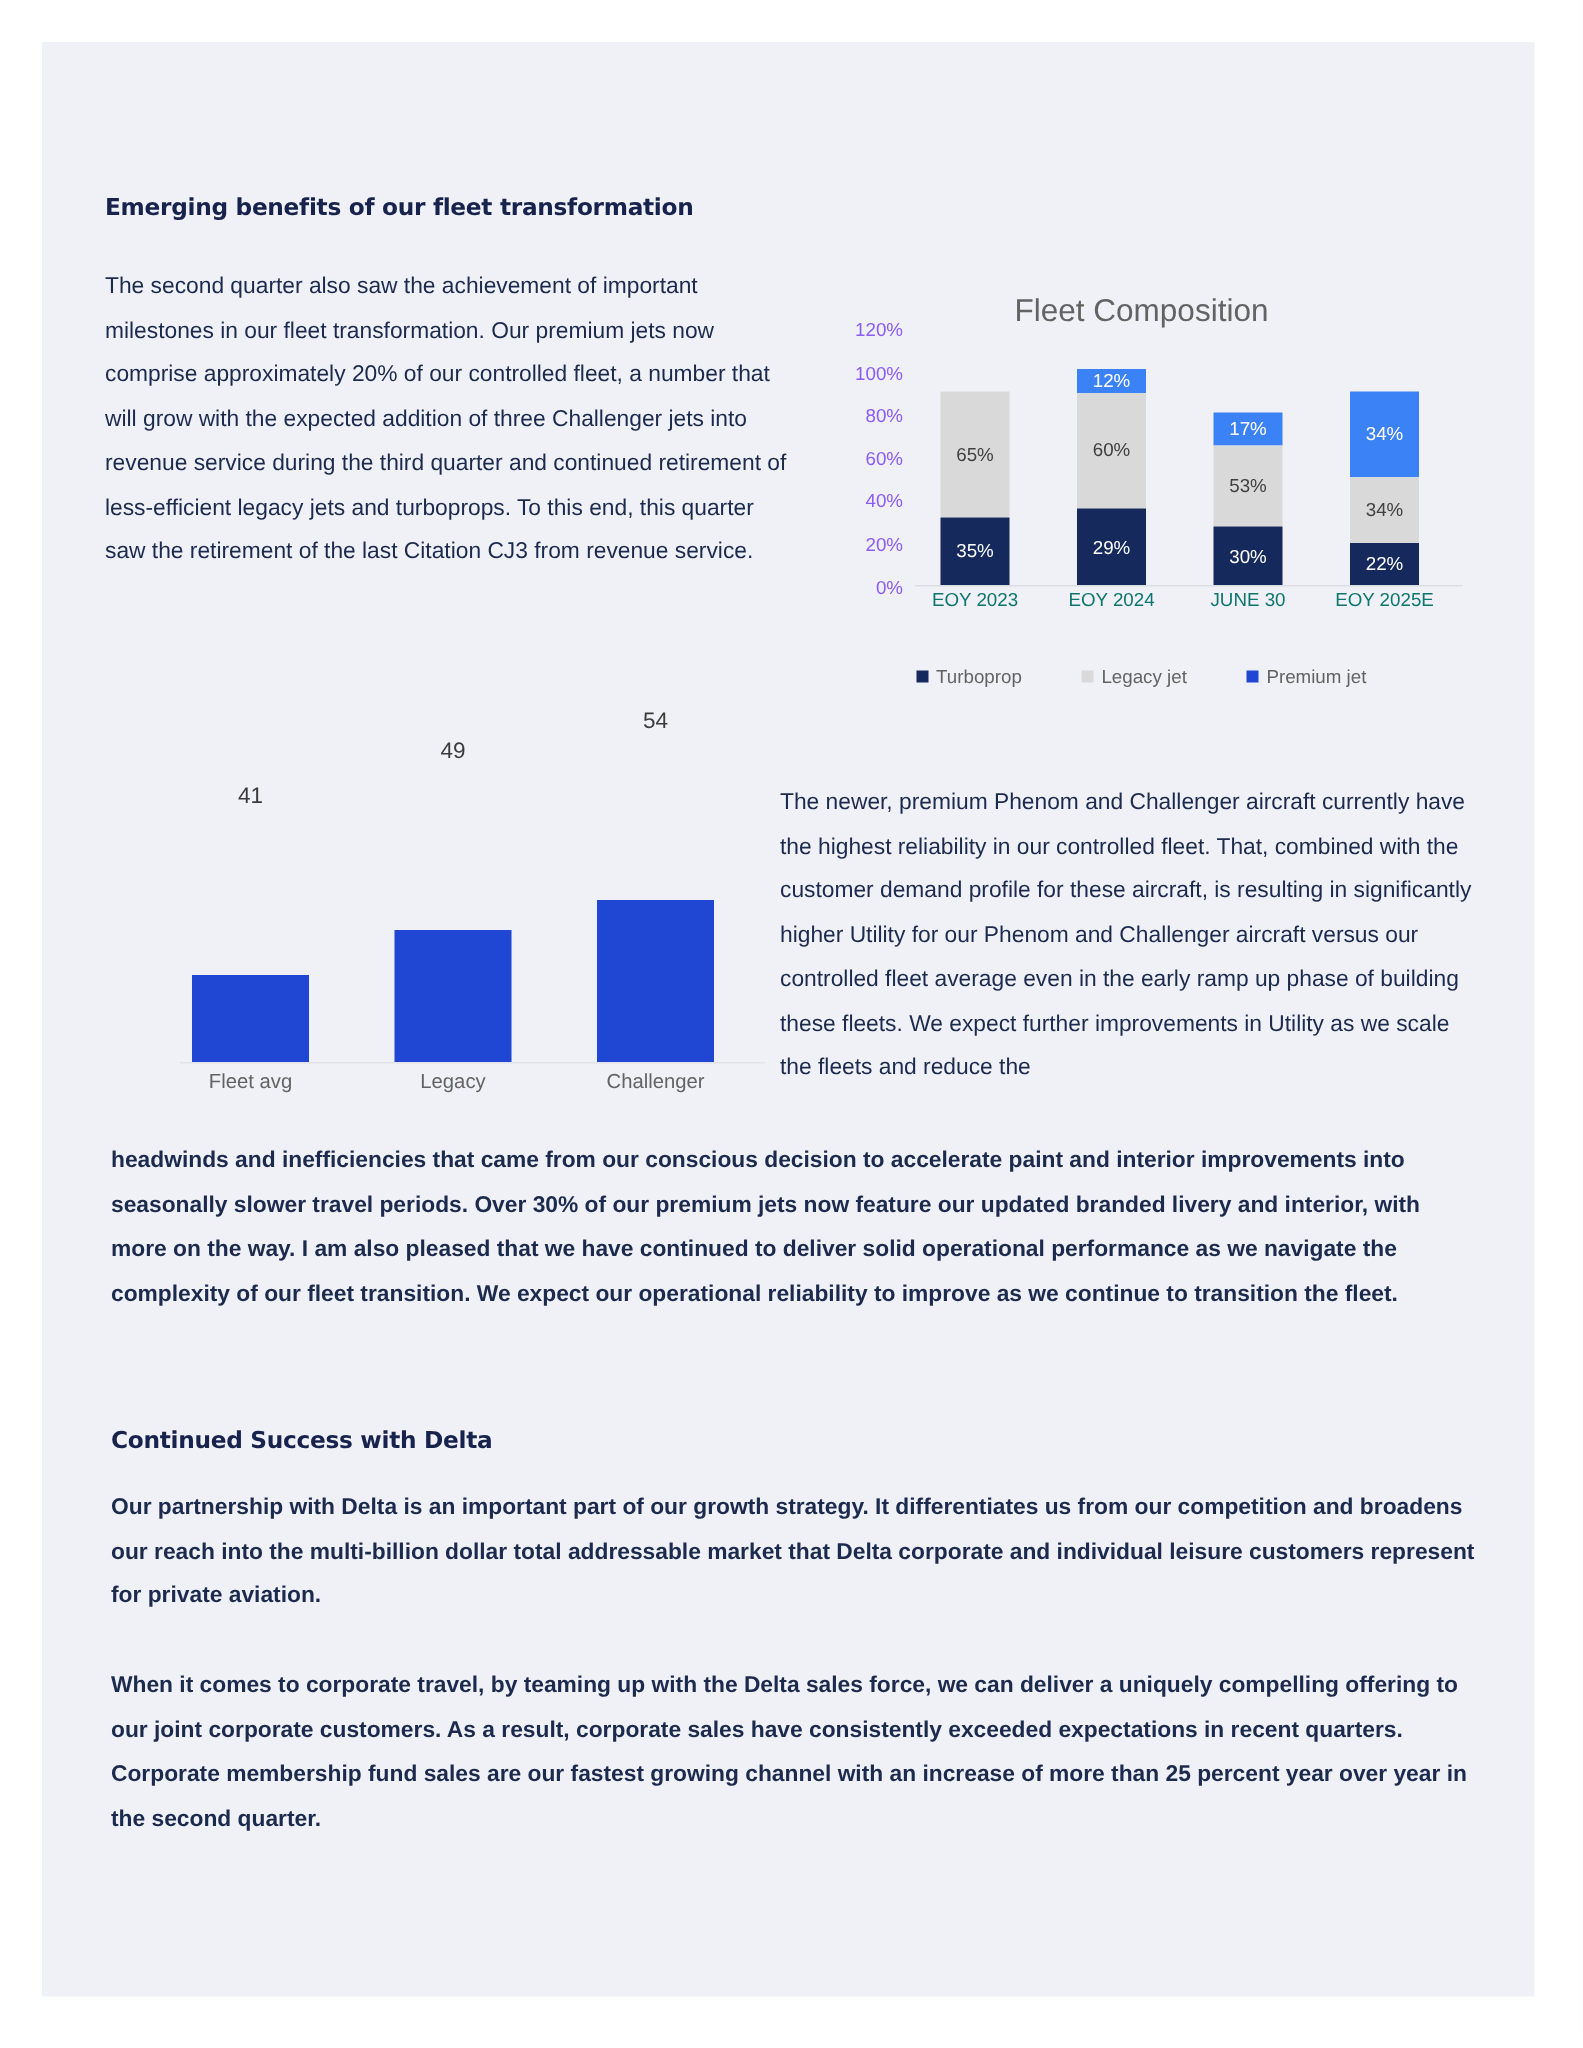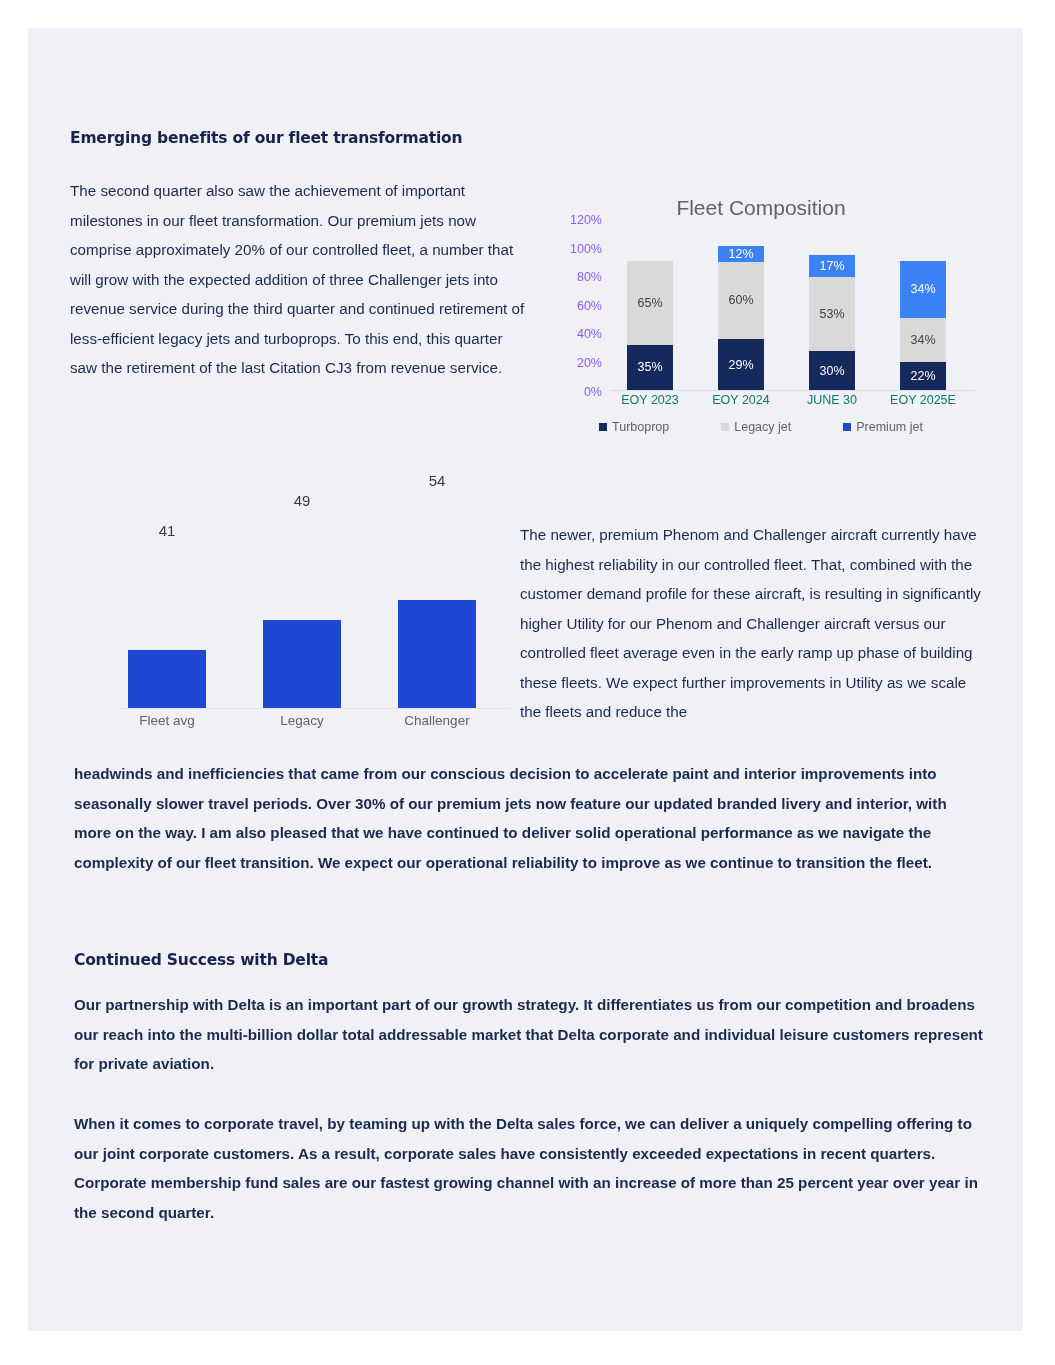--- a/index.html
+++ b/index.html
@@ -132,25 +132,25 @@
     font-size: 12.5px;
     color: #0f766e;
     text-align: center;
     font-family: "Liberation Sans", sans-serif;
     white-space: nowrap;
     transform: translateX(-50%);
   }
   .legend {
     position: absolute;
     left: 0;
-    top: 240px;
+    top: 264px;
     width: 458px;
     display: flex;
     justify-content: center;
-    gap: 52px;
+    gap: 40px;
   }
   .legend-item {
     display: flex;
     align-items: center;
     gap: 5px;
     font-size: 12.5px;
     color: #636363;
     font-family: "Liberation Sans", sans-serif;
   }
   .legend-swatch {
@@ -248,21 +248,21 @@
         </div>
 
         <div class="stack-col" style="left:108px;">
           <div class="seg seg-premium" style="height:15.5px;">12%</div>
           <div class="seg seg-legacy" style="height:77.4px;">60%</div>
           <div class="seg seg-turboprop" style="height:51px;">29%</div>
         </div>
 
         <div class="stack-col" style="left:199px;">
           <div class="seg seg-premium" style="height:21.9px;">17%</div>
-          <div class="seg seg-legacy" style="height:74px;text-align:center;">53%</div>
+          <div class="seg seg-legacy" style="height:54px;text-align:center;">53%</div>
           <div class="seg seg-turboprop" style="height:38.7px;">30%</div>
         </div>
 
         <div class="stack-col" style="left:290px;">
           <div class="seg seg-premium" style="height:56.8px;">34%</div>
           <div class="seg seg-legacy" style="height:43.9px;">34%</div>
           <div class="seg seg-turboprop" style="height:28.4px;">22%</div>
         </div>
       </div>
 

